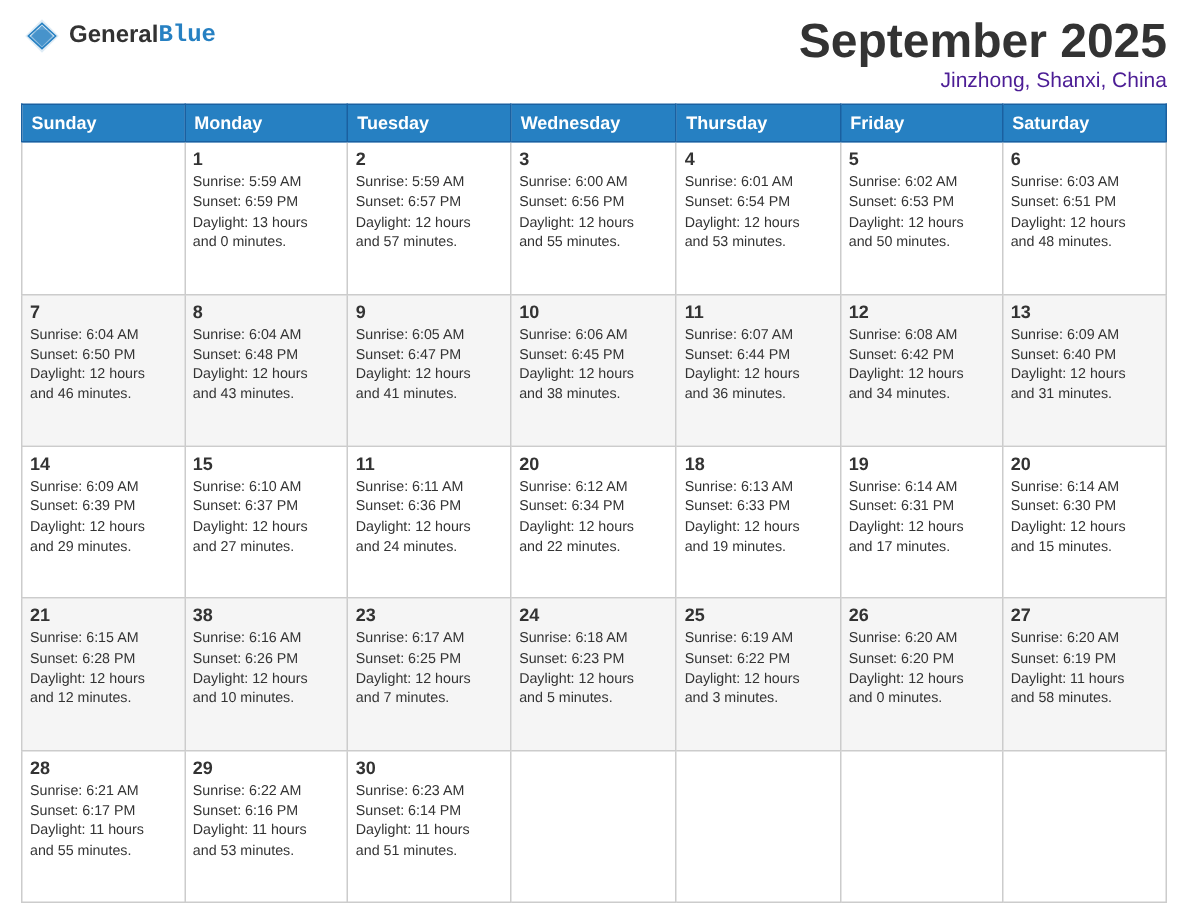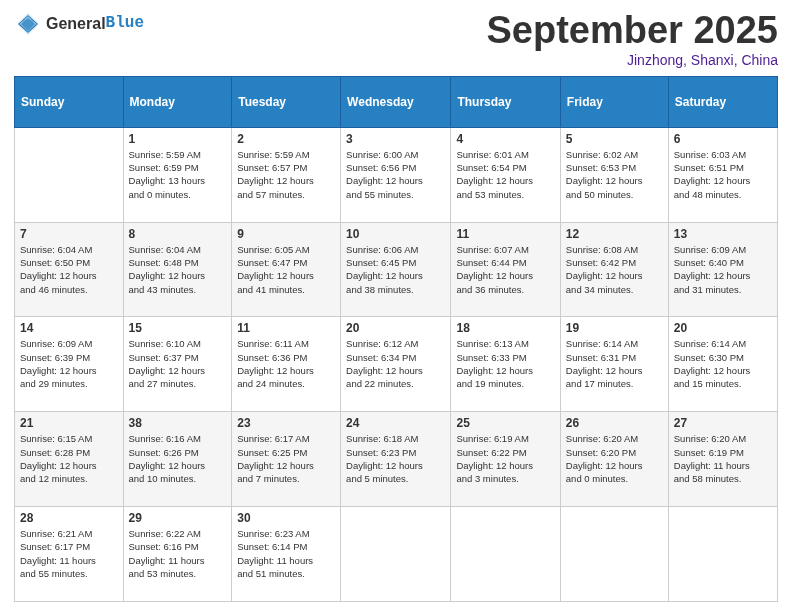--- a/index.html
+++ b/index.html
@@ -47,41 +47,41 @@
       font-family: Liberation Mono, monospace;
     }
     .logo-icon {
       width: 28px;
       height: 28px;
     }
     .title-block {
       text-align: right;
     }
     .month-title {
-      font-size: 38px;
+      font-size: 32px;
       font-weight: bold;
       color: #333;
       line-height: 1.1;
     }
     .location {
       font-size: 14px;
       color: #4c1d95;
     }
     .calendar {
       width: 100%;
       border-collapse: collapse;
       flex: 1;
     }
     .calendar th {
       background: #2680c2;
       color: #fff;
       font-size: 12px;
       font-weight: bold;
       text-align: left;
-      padding: 18px 6px;
+      padding: 5px 6px;
       border: 1px solid #1a60a0;
     }
     .calendar td {
       vertical-align: top;
       border: 1px solid #ccc;
       padding: 4px 5px;
       width: 113px;
       height: 88px;
       background: #fff;
     }

